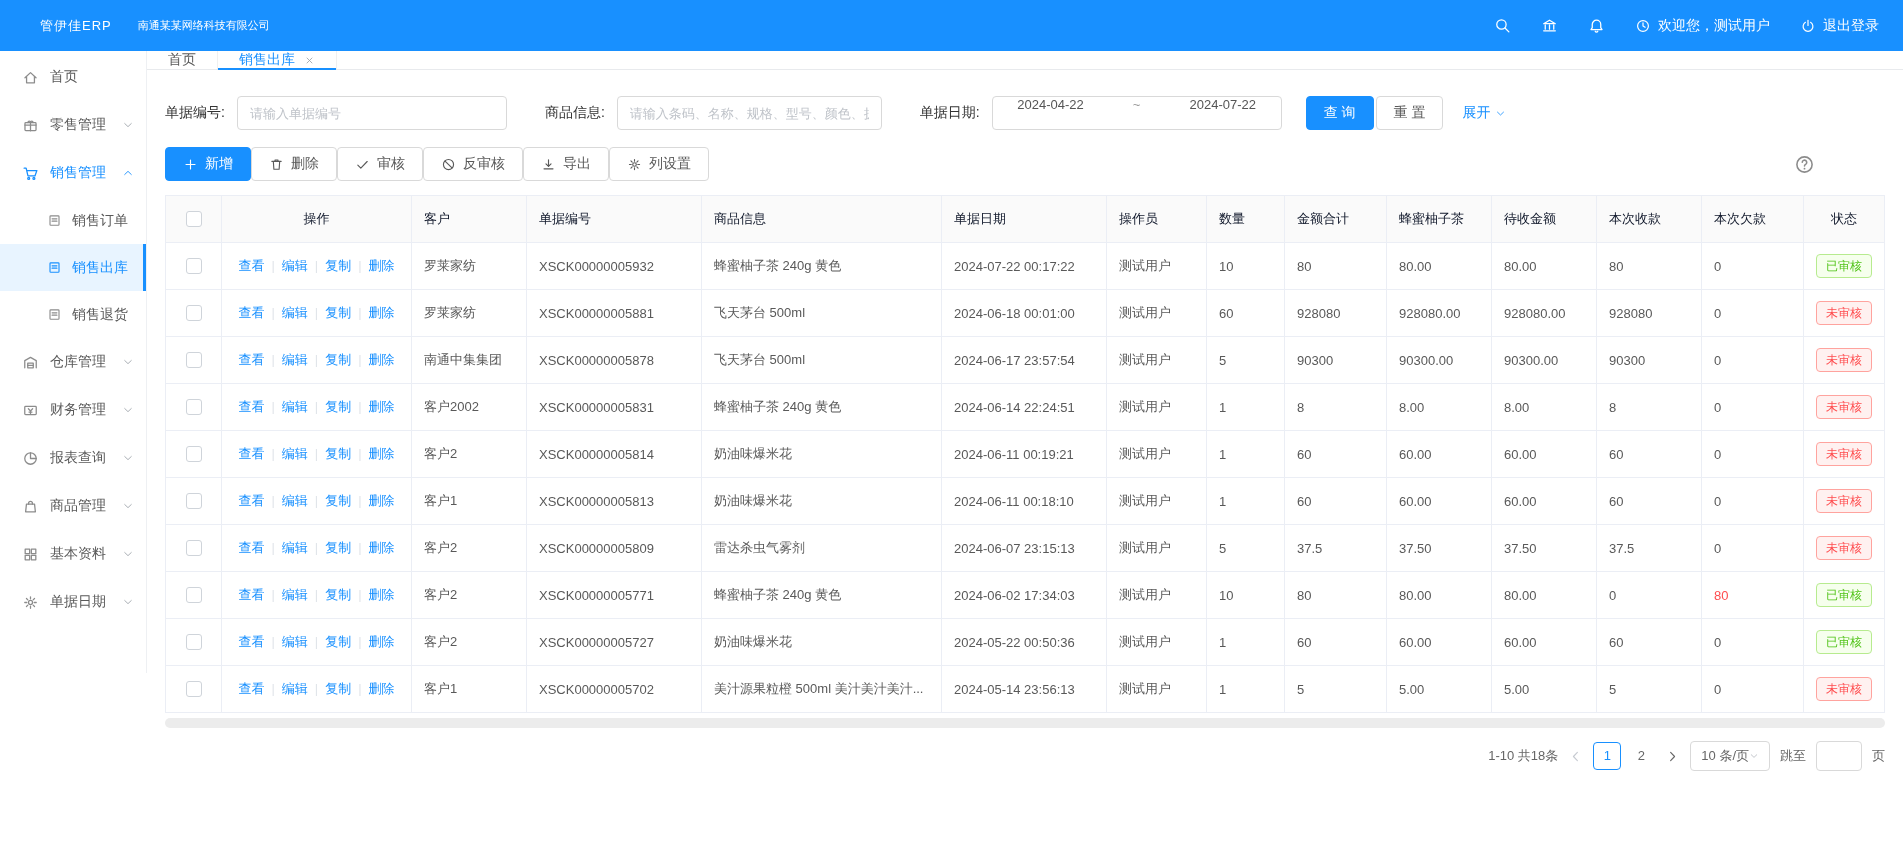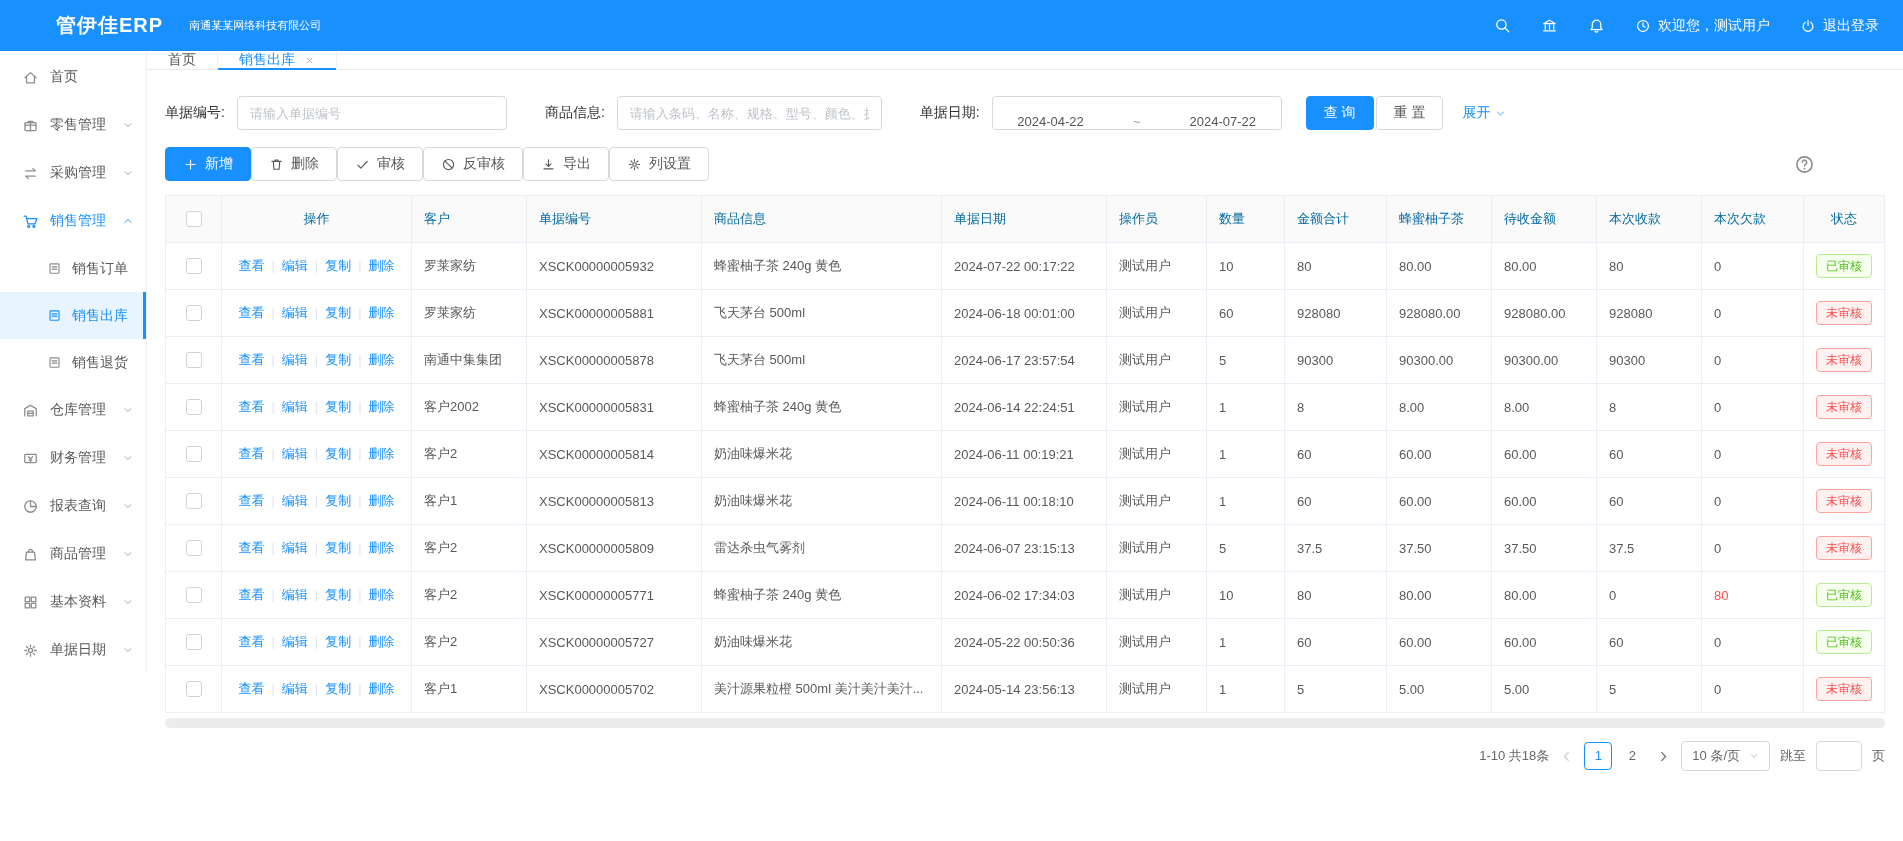--- a/index.html
+++ b/index.html
@@ -6,21 +6,21 @@
   *{box-sizing:border-box}
   html,body{margin:0;padding:0}
   body{width:1903px;height:841px;overflow:hidden;background:#fff;color:#333;
        font-family:"Liberation Sans","DejaVu Sans",sans-serif;font-size:14px}
   svg{display:block}
   .i{display:inline-flex;flex:none}
   .i svg{width:100%;height:100%}
 
   
   .topbar{height:51px;background:var(--primary);display:flex;align-items:center;color:#fff}
-  .logo{font-size:20px;font-weight:bold;padding-left:56px;letter-spacing:1px;white-space:nowrap}
+  .logo{font-size:13px;font-weight:normal;padding-left:40px;letter-spacing:1px;white-space:nowrap}
   .company{font-size:11px;margin-left:26px;white-space:nowrap}
   .top-right{margin-left:auto;display:flex;align-items:center;gap:30px;padding-right:24px;font-size:14px}
   .tb-icon{width:17px;height:17px;cursor:pointer}
   .tb-item{display:flex;align-items:center;gap:7px;cursor:pointer;white-space:nowrap}
   .tb-item .i{width:16px;height:16px}
 
   
   .layout{display:flex;height:622px}
   .sidebar{width:147px;flex:none;background:#fff;border-right:1px solid #eef0f3;padding-top:2px}
   .menu-item{height:48px;display:flex;align-items:center;padding:0 12px 0 22px;color:var(--txt);cursor:pointer}
@@ -45,41 +45,41 @@
 
   
   .filterbar{display:flex;align-items:center;margin-top:26px}
   .flabel{margin-right:12px;white-space:nowrap}
   .fgap{width:38px;flex:none}
   .finput{height:34px;border:1px solid var(--ctl);border-radius:4px;padding:0 12px;font-size:13px;
           color:#555;outline:none;font-family:inherit;background:#fff}
   .finput::placeholder{color:#bfc3c9}
   .w1{width:270px}.w2{width:265px}
   .daterange{height:34px;width:290px;border:1px solid var(--ctl);border-radius:4px;display:flex;
-             align-items:flex-end;justify-content:space-around;font-size:13px;color:#555;cursor:pointer}
+             align-items:flex-start;justify-content:space-around;font-size:13px;color:#555;cursor:pointer}
   .daterange .sep{color:#999}
   .btn{height:34px;border:1px solid var(--ctl);background:#fff;border-radius:4px;padding:0 17px;
        font-size:14px;color:var(--txt);cursor:pointer;display:inline-flex;align-items:center;gap:7px;
        font-family:inherit;white-space:nowrap}
   .btn.primary{background:var(--primary);border-color:var(--primary);color:#fff}
   .ml24{margin-left:24px}.ml12{margin-left:2px}
   .expand{color:var(--primary);display:inline-flex;align-items:center;gap:5px;cursor:pointer;margin-left:19px}
   .expand .i{width:11px;height:11px}
 
   
   .toolbar{display:flex;align-items:center;gap:0;margin-top:17px}
   .btn .bi{width:15px;height:15px}
   .help{width:21px;height:21px;color:#8c8c8c;margin-left:auto;margin-right:70px;cursor:pointer}
 
   
   table{border-collapse:collapse;table-layout:fixed;width:100%;margin-top:14px;font-size:13px;
         border:1px solid var(--border)}
   th,td{border:1px solid var(--border);height:47px;padding:0 12px;text-align:left;font-weight:normal;
         color:var(--txt);overflow:hidden;white-space:nowrap;text-overflow:ellipsis}
-  th{background:#fafafa;color:#0369a1}
+  th{background:#fafafa;color:#0f172a}
   th.c,td.c{text-align:center;padding:0 4px}
   .celllink{color:var(--primary);cursor:pointer;text-decoration:none}
   .lsep{color:#e1e5ea;margin:0 7px}
   .checkbox{width:16px;height:16px;border:1px solid #cfd4da;border-radius:3px;background:#fff;
             margin:0 auto;cursor:pointer}
   .badge{display:inline-block;padding:3px 9px;border-radius:4px;font-size:12px;line-height:1.4;border:1px solid}
   .badge.approved{color:#52c41a;border-color:#b7eb8f;background:#f6ffed}
   .badge.pending{color:#ff4d4f;border-color:#ffa39e;background:#fff1f0}
   td.red{color:#ff4d4f}
 
@@ -87,21 +87,21 @@
 
   
   .pager{display:flex;align-items:center;justify-content:flex-end;gap:10px;margin-top:13px;
          font-size:13px;color:#666}
   .pager .nav{width:15px;height:15px;cursor:pointer;color:#666}
   .pager .nav.disabled{color:#c6cad1;cursor:default}
   .pnum{min-width:28px;height:28px;line-height:26px;text-align:center;border-radius:4px;cursor:pointer;
         color:#666;border:1px solid transparent;padding:0 4px}
   .pnum.current{border-color:var(--primary);color:var(--primary)}
   .psize{height:30px;border:1px solid var(--ctl);border-radius:4px;display:flex;align-items:center;
-         gap:9px;padding:0 10px;cursor:pointer;color:#666;white-space:nowrap}
+         padding:0 10px;cursor:pointer;color:#666;white-space:nowrap}
   .psize .i{width:10px;height:10px;color:#b0b4bb}
   .jump-input{width:46px;height:30px;border:1px solid var(--ctl);border-radius:4px;outline:none}
 </style>
 </head>
 <body>
 
 <div class="app">
 
   <header class="topbar">
     <div class="logo">管伊佳ERP</div>
@@ -165,33 +165,20 @@
               <path d="M5.6 5.2c0-1.7 2.4-1.7 2.4 0 0-1.7 2.4-1.7 2.4 0"></path>
             </svg>
           </span>
           <span>零售管理</span>
           <span class="i chev">
             <svg viewBox="0 0 16 16" fill="none" stroke="currentColor" stroke-width="1.2" stroke-linecap="round" stroke-linejoin="round">
               <path d="M3.6 6 8 10.2 12.4 6"></path>
             </svg>
           </span>
         </div>
-        <div class="menu-item">
-          <span class="i mi-icon">
-            <svg viewBox="0 0 16 16" fill="none" stroke="currentColor" stroke-width="1.2" stroke-linecap="round" stroke-linejoin="round">
-              <path d="M3.5 5.5h9l-2.3-2.3M12.5 10.5h-9l2.3 2.3"></path>
-            </svg>
-          </span>
-          <span>采购管理</span>
-          <span class="i chev">
-            <svg viewBox="0 0 16 16" fill="none" stroke="currentColor" stroke-width="1.2" stroke-linecap="round" stroke-linejoin="round">
-              <path d="M3.6 6 8 10.2 12.4 6"></path>
-            </svg>
-          </span>
-        </div>
         <div class="menu-item active">
           <span class="i mi-icon">
             <svg viewBox="0 0 16 16" fill="none" stroke="currentColor" stroke-width="1.2" stroke-linecap="round" stroke-linejoin="round">
               <path d="M2 3h1.9l1.7 7.3h6.6L14 5.2H4.5"></path>
               <circle cx="6.3" cy="12.6" r="0.9"></circle>
               <circle cx="11.2" cy="12.6" r="0.9"></circle>
             </svg>
           </span>
           <span>销售管理</span>
           <span class="i chev">

